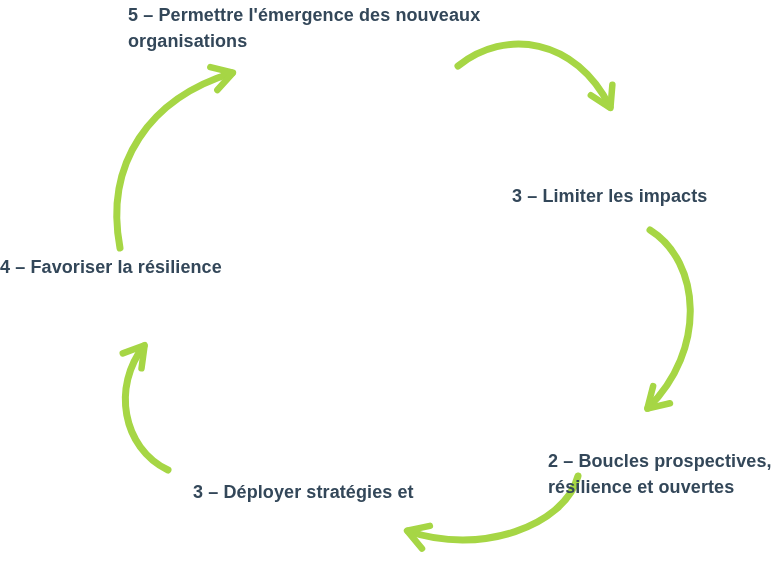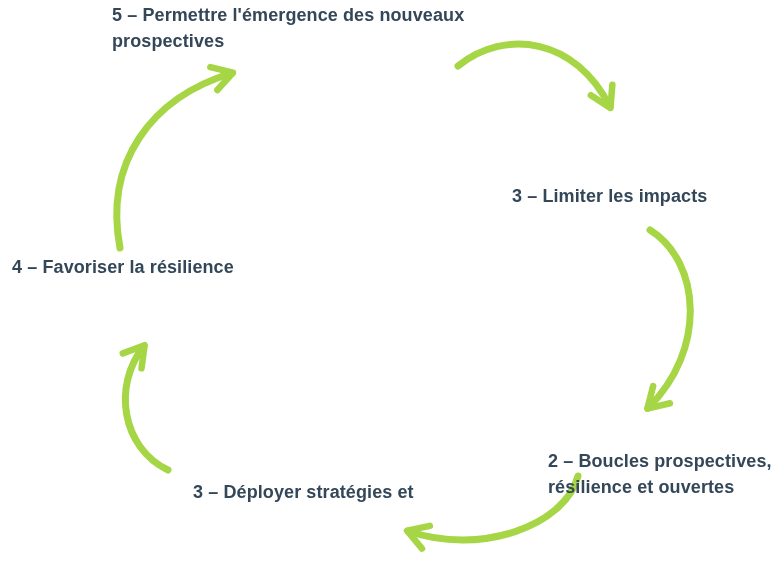--- a/index.html
+++ b/index.html
@@ -26,25 +26,25 @@
   .step-label {
     position: absolute;
     font-weight: 700;
     font-size: 18px;
     line-height: 1.42;
     color: var(--text-color);
     white-space: nowrap;
     letter-spacing: 0.1px;
   }
   .step-label .line { display: block; }
-  .lbl-top          { left: 112px; top: 3px;   }
+  .lbl-top          { left: 128px; top: 3px;   }
   .lbl-right        { left: 512px; top: 184px; }
   .lbl-bottom-right { left: 548px; top: 449px; }
   .lbl-bottom-left  { left: 193px; top: 480px; }
-  .lbl-left         { left: 12px;   top: 255px; }
+  .lbl-left         { left: 0;   top: 255px; }
 </style>
 </head>
 <body>
 
 <div class="canvas">
 
   <svg class="arrows-layer" width="772" height="580" viewBox="0 0 772 580" fill="none" xmlns="http://www.w3.org/2000/svg">
     <defs>
       <marker id="chevron" markerUnits="userSpaceOnUse" markerWidth="36" markerHeight="36" refX="25" refY="17" orient="auto">
         <path d="M6,5 L26,17 L6,29" fill="none" stroke="var(--arrow-color)" stroke-width="6.5" stroke-linecap="round" stroke-linejoin="round"></path>
@@ -57,21 +57,21 @@
 
     <path d="M 578 476 C 565 526, 480 556, 408 531" stroke="var(--arrow-color)" stroke-width="7" stroke-linecap="round" marker-end="url(#chevron)"></path>
 
     <path d="M 168 470 C 122 448, 112 386, 144 346" stroke="var(--arrow-color)" stroke-width="7" stroke-linecap="round" marker-end="url(#chevron)"></path>
 
     <path d="M 120 248 C 104 163, 150 98, 232 73" stroke="var(--arrow-color)" stroke-width="7" stroke-linecap="round" marker-end="url(#chevron)"></path>
   </svg>
 
   <div class="step-label lbl-top">
     <span class="line">5 – Permettre l'émergence des nouveaux</span>
-    <span class="line">prospectives</span>
+    <span class="line">organisations</span>
   </div>
 
   <div class="step-label lbl-right">
     <span class="line">3 – Limiter les impacts</span>
   </div>
 
   <div class="step-label lbl-bottom-right">
     <span class="line">2 – Boucles prospectives,</span>
     <span class="line">résilience et ouvertes</span>
   </div>

